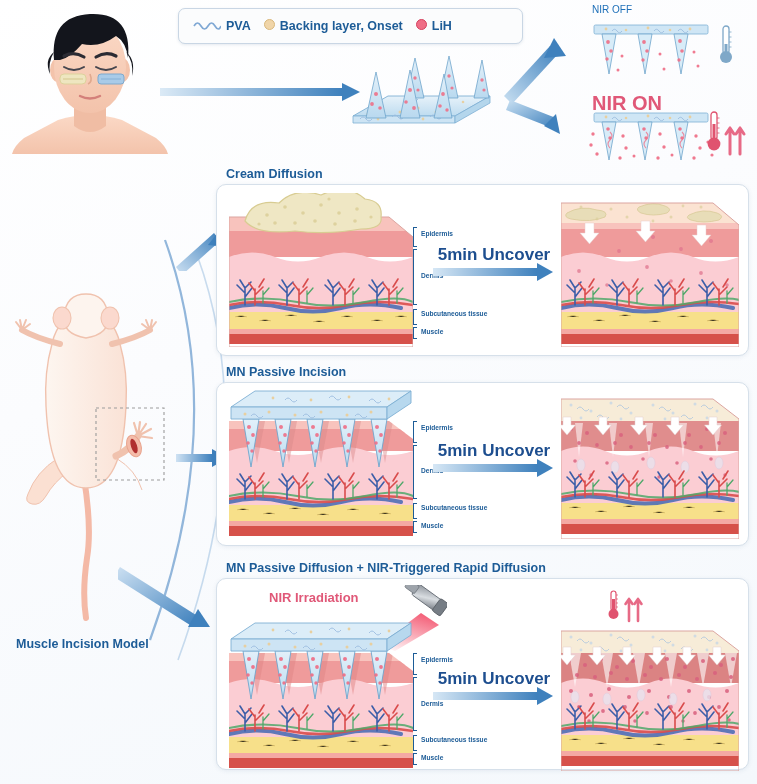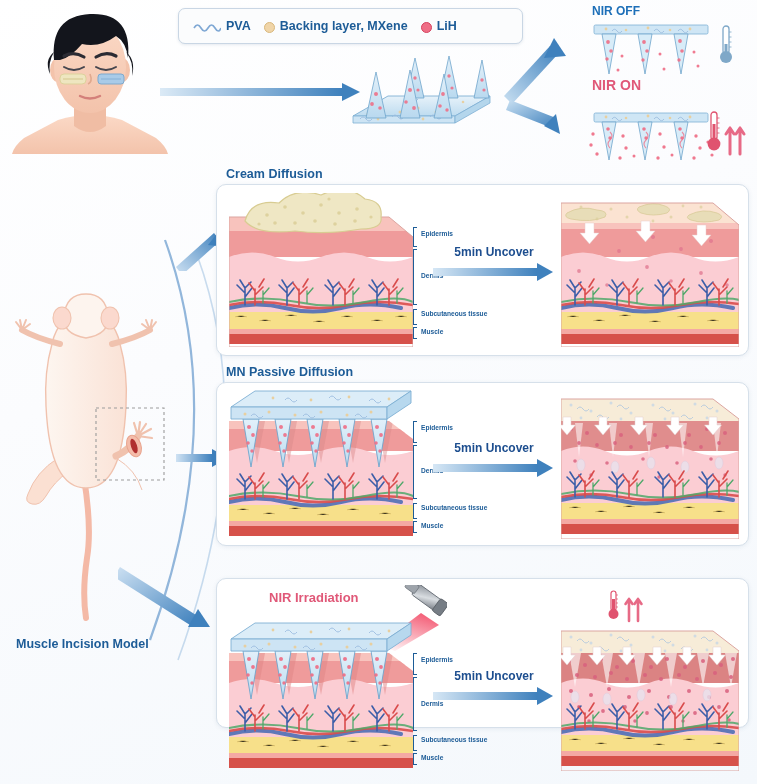--- a/index.html
+++ b/index.html
@@ -17,21 +17,21 @@
   .abs { position: absolute; }
   .lbl { color:#1d5c97; font-weight:bold; white-space:pre-line; }
 
   
   .legend {
     left:178px; top:8px; width:345px; height:36px;
     background:#fbfcfd; border:1px solid #c9d6e4; border-radius:7px;
     display:flex; align-items:center; gap:13px; padding:0 14px;
     box-shadow:0 1px 3px rgba(60,90,130,.13);
   }
-  .legend .item { display:flex; align-items:flex-end; gap:5px; }
+  .legend .item { display:flex; align-items:flex-start; gap:5px; }
   .legend .t { font-size:12.5px; font-weight:bold; color:#1d5c97; }
   .dot { width:11px; height:11px; border-radius:50%; }
   .dot.mxene { background:#f0d5a8; border:1px solid #d9b87c; }
   .dot.lih { background:#ef6e86; border:1px solid #d5425f; }
 
   
   .panel {
     background:#ffffff; border:1px solid #d6e0ea; border-radius:10px;
     box-shadow:0 1px 4px rgba(70,100,140,.10);
   }
@@ -40,21 +40,21 @@
   
   .skin { position:absolute; overflow:hidden; }
 
   
   .tick { position:absolute; color:#1d5c97; font-size:6.6px; font-weight:bold; line-height:1.05; }
   .brk { position:absolute; border-left:1.1px solid #1d5c97;
          border-top:1.1px solid #1d5c97; border-bottom:1.1px solid #1d5c97;
          width:4px; }
 
   
-  .arrow-txt { font-size:12px; color:#1d4e8f; font-weight:bold; text-align:center; }
+  .arrow-txt { font-size:17px; color:#1d4e8f; font-weight:bold; text-align:center; }
   .arrow-txt.pink { color:#e05878; }
 
   
   svg.overlay { position:absolute; inset:0; pointer-events:none; }
 
   
   .thermo { position:absolute; }
 </style>
 </head>
 <body>
@@ -106,21 +106,21 @@
 
   <div class="abs legend">
     <div class="item">
       <svg width="28" height="12">
         <path d="M1 7 q3.5 -6 7 0 t7 0 t7 0 t6 0" stroke="#7fa8d4" stroke-width="1.7" fill="none"></path>
       </svg>
       <span class="t">PVA</span>
     </div>
     <div class="item">
       <span class="dot mxene"></span>
-      <span class="t">Backing layer, MXene</span>
+      <span class="t">Backing layer, Onset</span>
     </div>
     <div class="item">
       <span class="dot lih"></span>
       <span class="t">LiH</span>
     </div>
   </div>
 
   <svg class="abs" style="left:160px;top:80px;" width="210" height="26">
     <defs>
         <linearGradient id="ga1" x1="0" y1="0" x2="1" y2="0">
@@ -211,21 +211,21 @@
           <stop offset="1" stop-color="#3f81bd"></stop>
         </linearGradient>
     </defs>
     <path d="M4 74 L50 24 L58 32 L12 82 Z" fill="url(#ga2)"></path>
     <path d="M54 16 L66 34 L44 36 Z" fill="#3f81bd"></path>
     <path d="M4 82 L50 112 L56 102 L10 72 Z" fill="url(#ga3)" opacity=".0"></path>
     <path d="M6 88 L52 106 L56 96 L10 78 Z" fill="url(#ga3)"></path>
     <path d="M60 112 L44 104 L56 92 Z" fill="#3f81bd"></path>
   </svg>
 
-  <div class="abs" style="left:592px;top:4px;font-size:12px;font-weight:bold;color:#1d6fb8;">NIR OFF</div>
+  <div class="abs" style="left:592px;top:4px;font-size:10px;font-weight:normal;color:#1d6fb8;">NIR OFF</div>
   <div class="abs" style="left:592px;top:24px;width:120px;height:55px;">
     <svg width="120" height="55" viewBox="0 0 120 55">
       <rect x="2" y="1" width="114" height="9" rx="1.5" fill="#cfe6f5" stroke="#7fb0d4" stroke-width=".8"></rect>
       <g fill="#e8cf9f">
           <circle cx="14" cy="5" r="1.4"></circle>
           <circle cx="34" cy="6" r="1.3"></circle>
           <circle cx="56" cy="4" r="1.4"></circle>
         <circle cx="78" cy="6" r="1.3"></circle>
           <circle cx="98" cy="5" r="1.4"></circle>
         </g>
@@ -265,21 +265,21 @@
       <rect x="6.5" y="20" width="3" height="12" fill="#7fa8c8"></rect>
       <g stroke="#7fa8c8" stroke-width=".8">
           <path d="M11 8 h2.5"></path>
           <path d="M11 13 h2.5"></path>
           <path d="M11 18 h2.5"></path>
           <path d="M11 23 h2.5"></path>
         </g>
     </svg>
   </div>
 
-  <div class="abs" style="left:592px;top:77px;font-size:14px;font-weight:bold;color:#e05878;">NIR ON</div>
+  <div class="abs" style="left:592px;top:92px;font-size:20px;font-weight:bold;color:#e05878;">NIR ON</div>
   <div class="abs" style="left:588px;top:112px;width:128px;height:52px;">
     <svg width="128" height="52" viewBox="0 0 128 52">
       <rect x="6" y="1" width="114" height="9" rx="1.5" fill="#cfe6f5" stroke="#7fb0d4" stroke-width=".8"></rect>
       <g fill="#e8cf9f">
           <circle cx="18" cy="5" r="1.4"></circle>
           <circle cx="38" cy="6" r="1.3"></circle>
           <circle cx="60" cy="4" r="1.4"></circle>
         <circle cx="82" cy="6" r="1.3"></circle>
           <circle cx="102" cy="5" r="1.4"></circle>
         </g>
@@ -604,21 +604,21 @@
 
         <g fill="#fff" stroke="#e8c9c9" stroke-width=".5">
           <path d="M24 30 h9 v10 h5 l-9.5 11 l-9.5 -11 h5 z"></path>
           <path d="M80 28 h9 v10 h5 l-9.5 11 l-9.5 -11 h5 z"></path>
           <path d="M136 32 h9 v10 h5 l-9.5 11 l-9.5 -11 h5 z"></path>
         </g>
       </svg>
     </div>
   </div>
 
-  <div class="abs lbl panel-title" style="left:226px;top:365px;">MN Passive Diffusion</div>
+  <div class="abs lbl panel-title" style="left:226px;top:365px;">MN Passive Incision</div>
   <div class="abs panel" style="left:216px;top:382px;width:533px;height:164px;">
 
     <div class="skin" style="left:12px;top:6px;width:184px;height:150px;">
       <svg width="184" height="150" viewBox="0 0 184 150">
         <defs>
           <clipPath id="cp3">
               <path d="M0 32 L160 32 L184 50 L184 150 L0 150 Z"></path>
             </clipPath>
           <linearGradient id="nd2" x1="0" y1="0" x2="0" y2="1">
             <stop offset="0" stop-color="#e2f0fa"></stop>
@@ -885,21 +885,22 @@
           <path d="M2 28 h8 v8 h4.5 l-8.5 10 l-8.5 -10 h4.5 z"></path>
           <path d="M38 28 h8 v8 h4.5 l-8.5 10 l-8.5 -10 h4.5 z"></path>
           <path d="M74 28 h8 v8 h4.5 l-8.5 10 l-8.5 -10 h4.5 z"></path>
           <path d="M110 28 h8 v8 h4.5 l-8.5 10 l-8.5 -10 h4.5 z"></path>
           <path d="M148 28 h8 v8 h4.5 l-8.5 10 l-8.5 -10 h4.5 z"></path>
         </g>
       </svg>
     </div>
   </div>
 
-  <div class="abs panel" style="left:216px;top:578px;width:533px;height:150px;">
+  <div class="abs lbl panel-title" style="left:226px;top:561px;">MN Passive Diffusion + NIR-Triggered Rapid Diffusion</div>
+  <div class="abs panel" style="left:216px;top:578px;width:533px;height:192px;">
 
     <div class="abs" style="left:52px;top:11px;font-size:13px;font-weight:bold;color:#e05878;">NIR Irradiation</div>
     <svg class="abs" style="left:160px;top:6px;" width="70" height="70">
       <defs>
         <linearGradient id="beam" x1="0.7" y1="0" x2="0.2" y2="1">
           <stop offset="0" stop-color="#f2425f" stop-opacity=".85"></stop>
           <stop offset="1" stop-color="#f2425f" stop-opacity=".05"></stop>
         </linearGradient>
         <linearGradient id="dev" x1="0" y1="0" x2="1" y2="1">
           <stop offset="0" stop-color="#8d939b"></stop>

